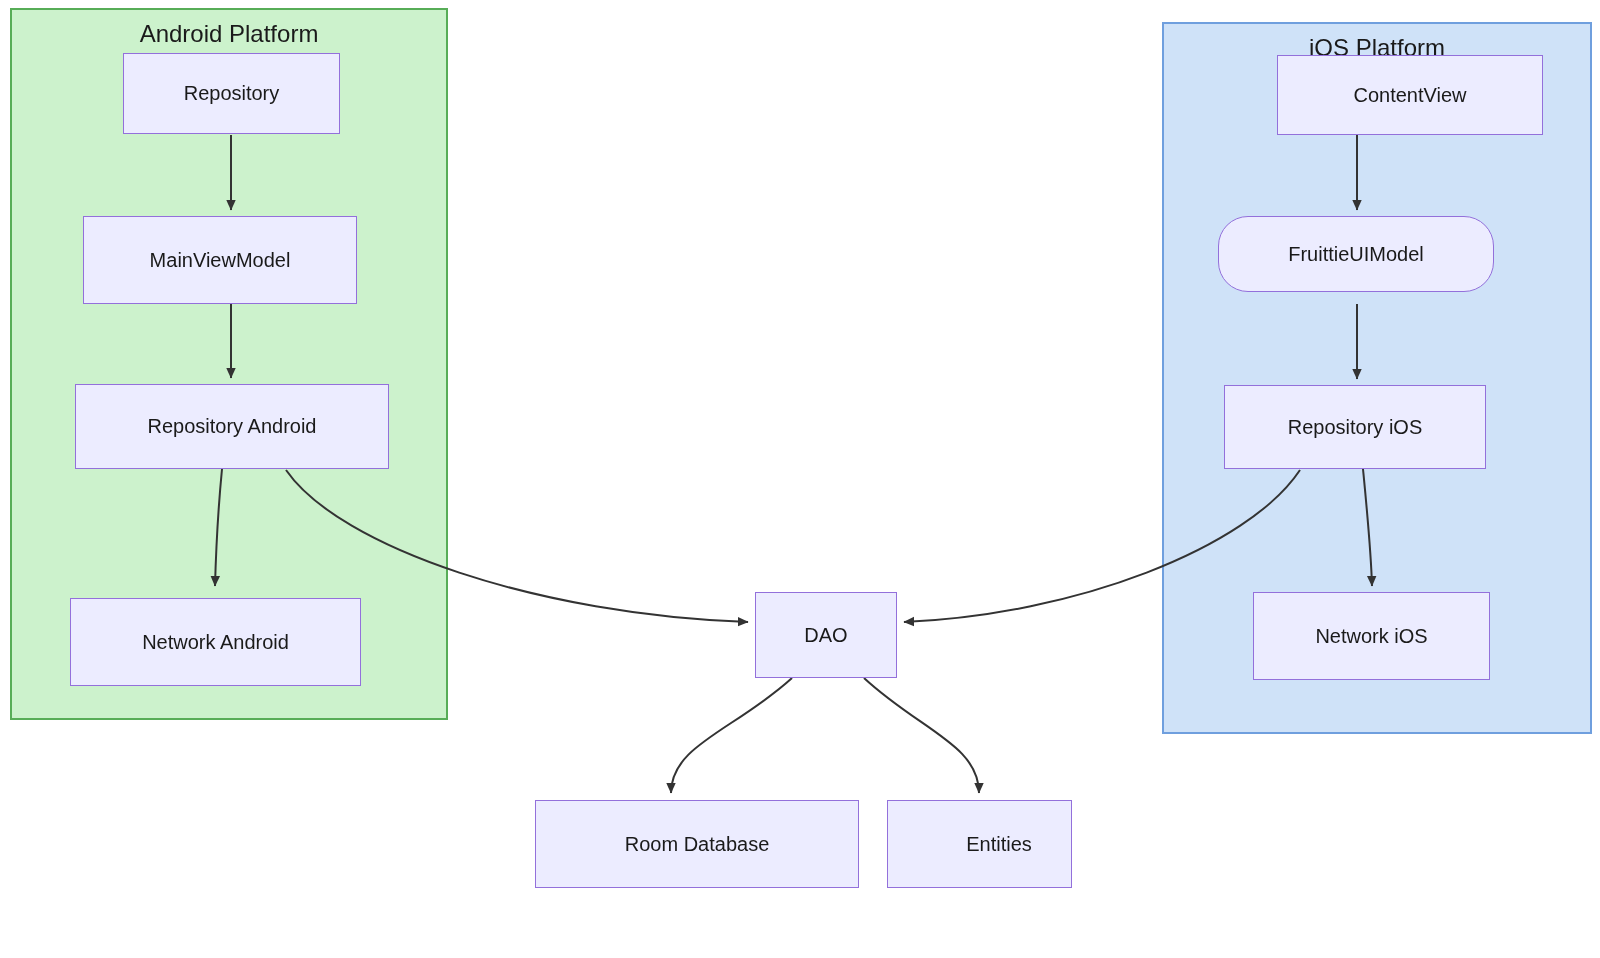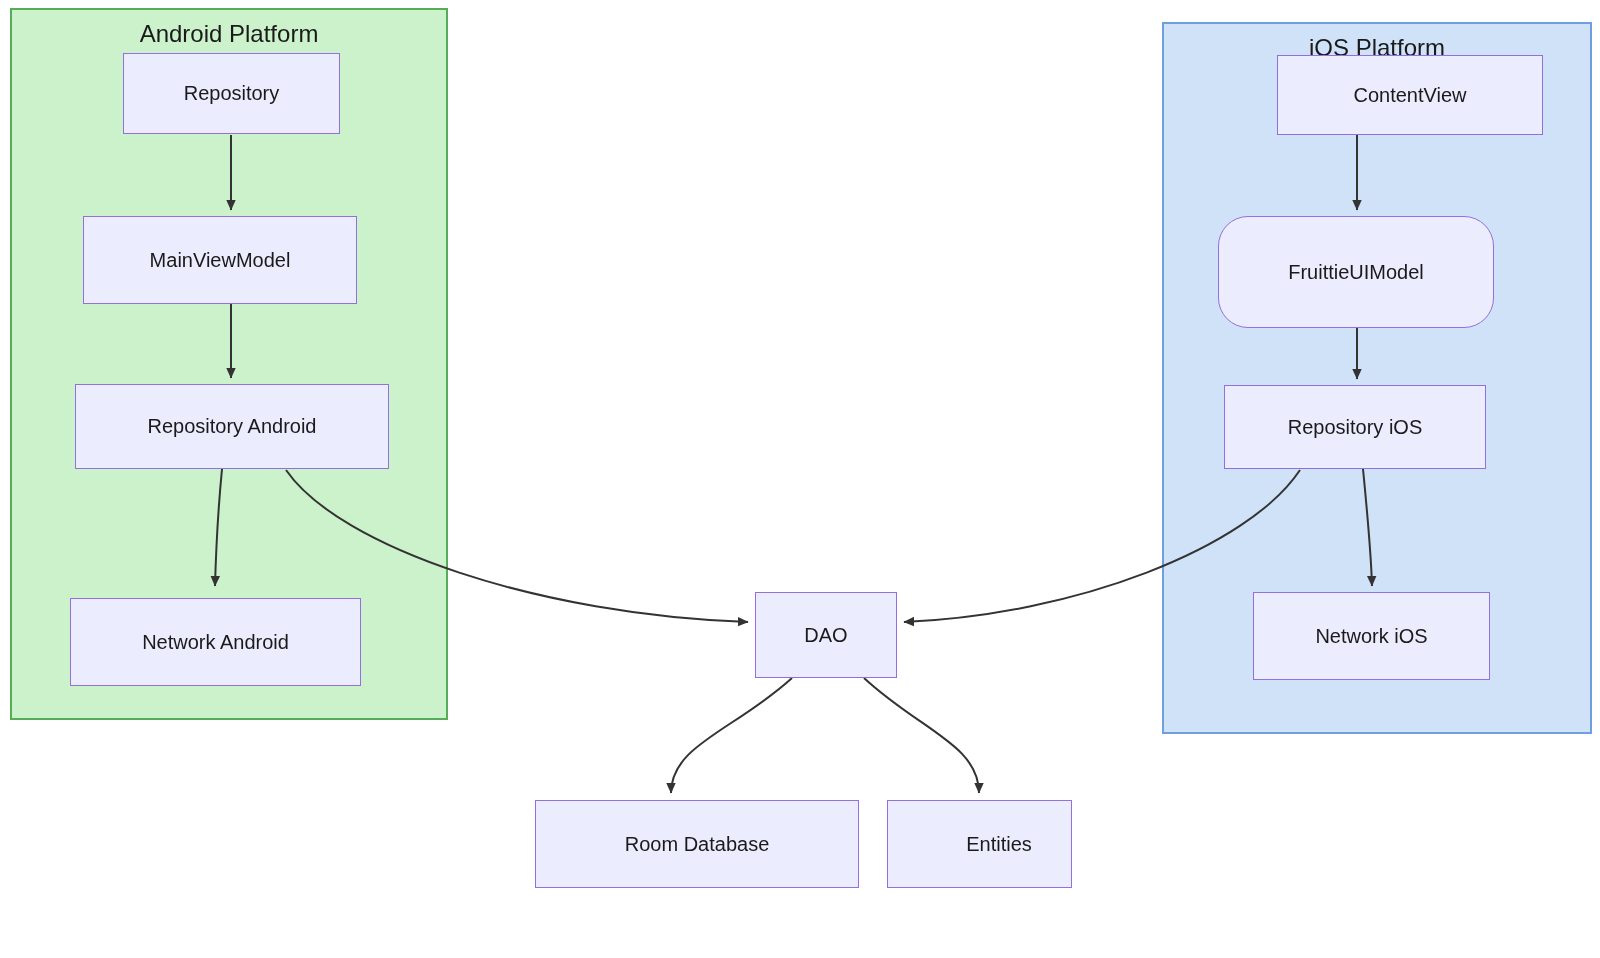--- a/index.html
+++ b/index.html
@@ -64,21 +64,21 @@
     justify-content: center;
     font-size: 20px;
     color: #1a1a1a;
     text-align: center;
   }
   .node-listscreen         { left: 123px;  top: 53px;  width: 217px; height: 81px; }
   .node-mainviewmodel      { left: 83px;   top: 216px; width: 274px; height: 88px; }
   .node-repository-android { left: 75px;   top: 384px; width: 314px; height: 85px; }
   .node-network-android    { left: 70px;   top: 592px; width: 291px; height: 88px; margin-top: 6px; }
   .node-contentview        { left: 1237px; top: 55px;  width: 266px; height: 80px; margin-left: 40px; }
-  .node-fruittieuimodel    { left: 1218px; top: 216px; width: 276px; height: 112px; border-radius: 30px; }
+  .node-fruittieuimodel    { left: 1218px; top: 216px; width: 276px; height: 76px; border-radius: 30px; }
   .node-repository-ios     { left: 1224px; top: 385px; width: 262px; height: 84px; }
   .node-network-ios        { left: 1253px; top: 592px; width: 237px; height: 88px; }
   .node-dao                { left: 755px;  top: 592px; width: 142px; height: 86px; }
   .node-room-database      { left: 535px;  top: 800px; width: 324px; height: 88px; }
   .node-entities           { left: 887px;  top: 800px; width: 185px; height: 88px; padding-left: 39px; }
 </style>
 </head>
 <body>
 
 <div class="canvas">

